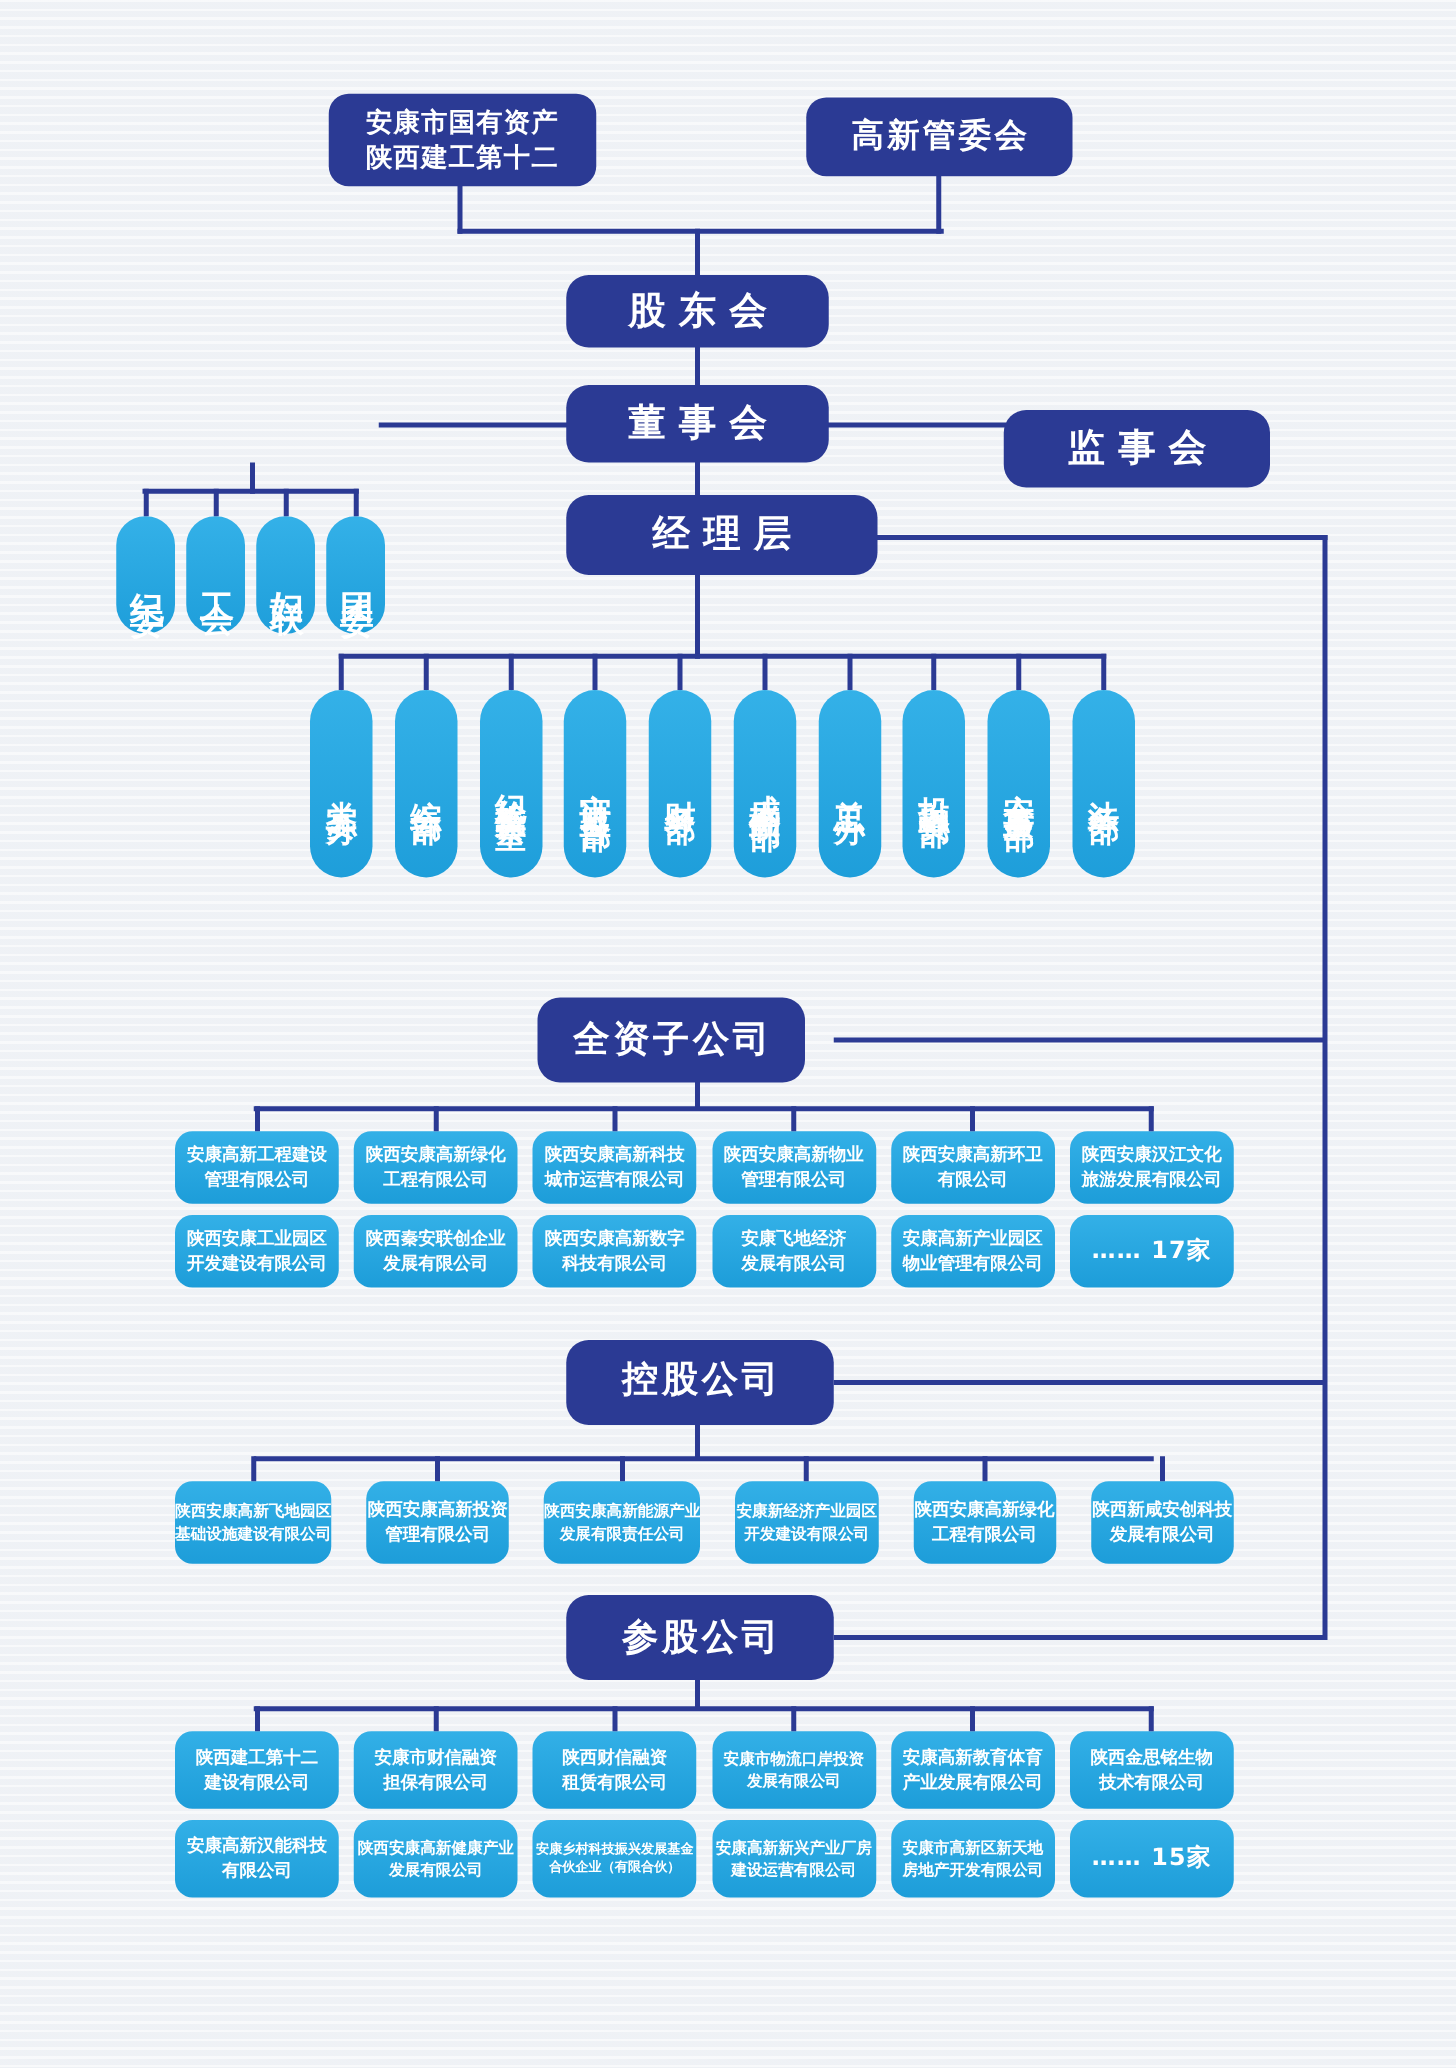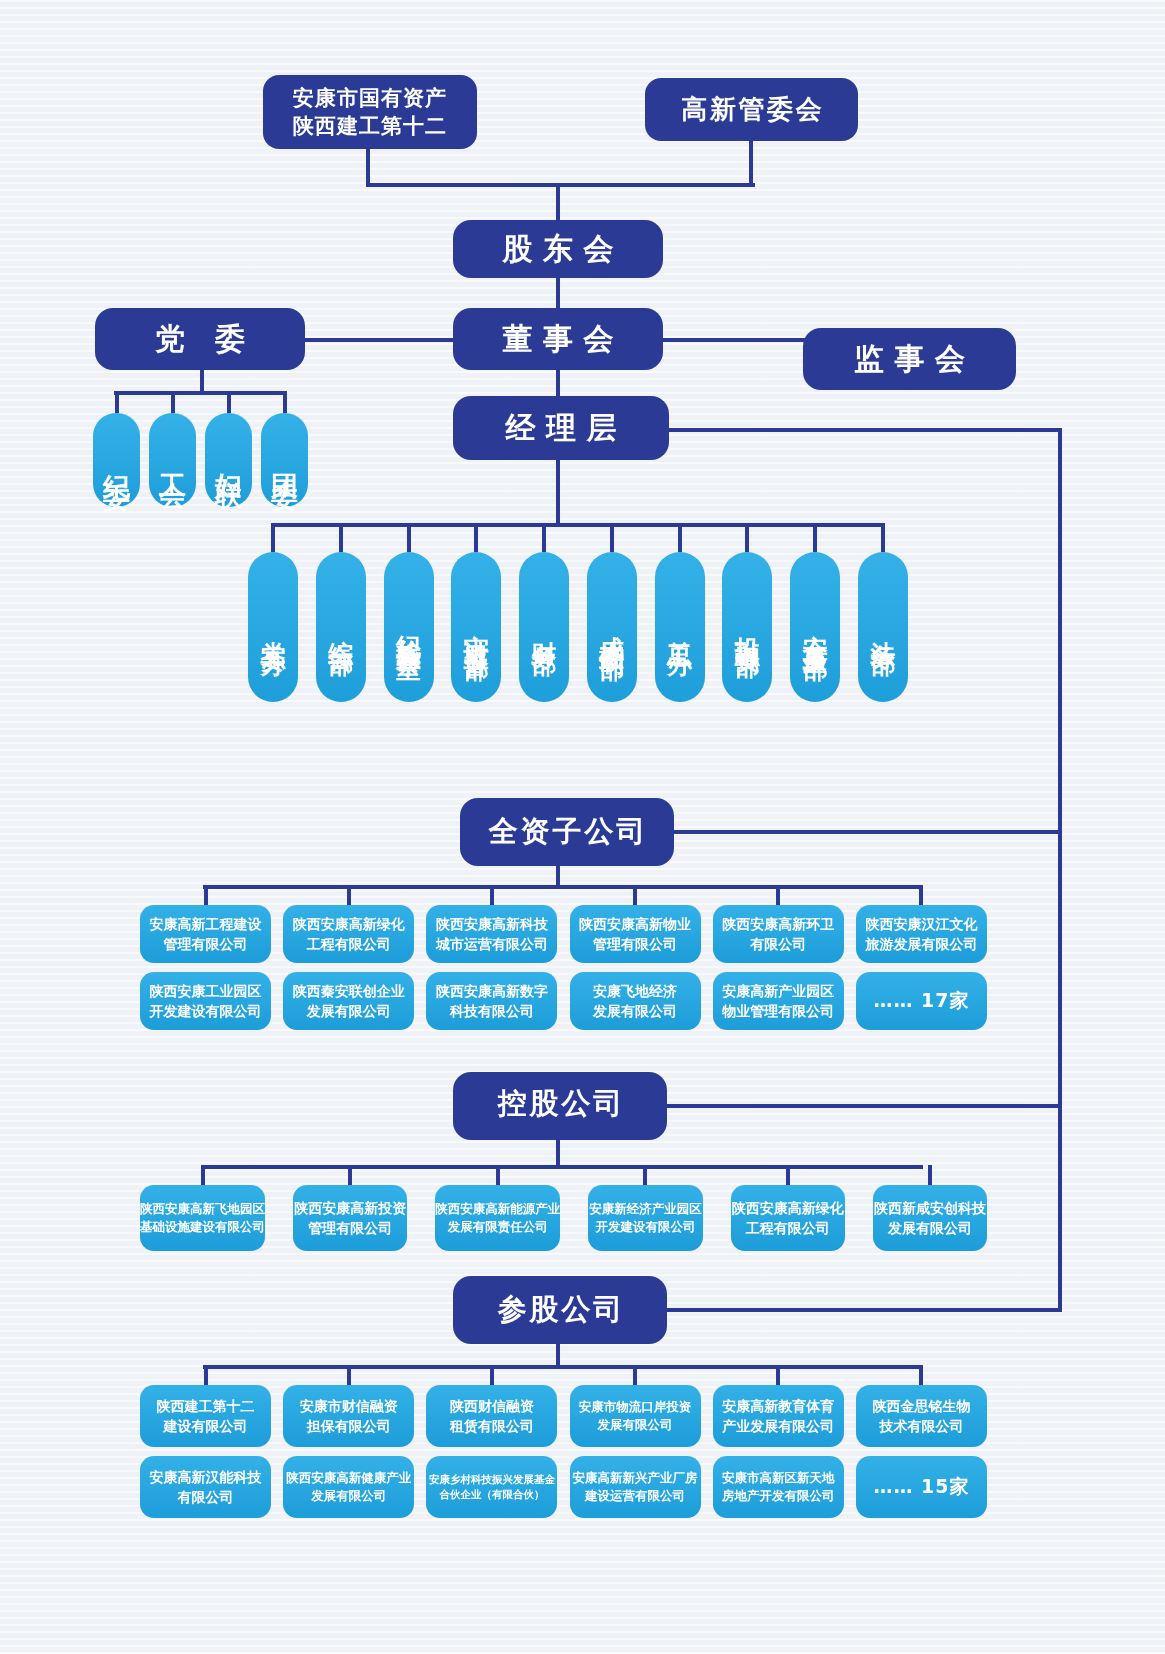--- a/index.html
+++ b/index.html
@@ -109,31 +109,28 @@
     <span>陕西建工第十二</span>
   </div>
   <div class="box f26" style="left:645px;top:78px;width:213px;height:63px;border-radius:16px;">
     <span class="ls-title">高新管委会</span>
   </div>
 
   <div class="box f30" style="left:453px;top:220px;width:210px;height:58px;">
     <span class="ls3">股东会</span>
   </div>
 
-  <div class="box f30" style="left:95px;top:308px;width:210px;height:62px;">
-    <span class="ls2">党委</span>
-  </div>
   <div class="box f30" style="left:453px;top:308px;width:210px;height:62px;">
     <span class="ls3">董事会</span>
   </div>
   <div class="box f30" style="left:803px;top:328px;width:213px;height:62px;">
     <span class="ls3">监事会</span>
   </div>
 
-  <div class="box f30" style="left:453px;top:396px;width:216px;height:64px;">
+  <div class="box f30" style="left:453px;top:396px;width:249px;height:64px;">
     <span class="ls3">经理层</span>
   </div>
 
   <div class="pills party" style="left:93px;top:413px;width:215px;height:94px;">
       <div class="pill">
         <span class="vtext">纪委</span>
       </div>
       <div class="pill">
         <span class="vtext">工会</span>
       </div>
@@ -171,21 +168,21 @@
         <span class="vtext">投融资部</span>
       </div>
       <div class="pill">
         <span class="vtext">安全质量部</span>
       </div>
       <div class="pill">
         <span class="vtext">法务部</span>
       </div>
     </div>
 
-  <div class="box f28" style="left:460px;top:798px;width:214px;height:68px;">
+  <div class="box f28" style="left:430px;top:798px;width:214px;height:68px;">
     <span class="ls-title">全资子公司</span>
   </div>
   <div class="grid h58" style="top:905px;">
       <div class="company stub">
         <span class="cline">安康高新工程建设</span>
         <span class="cline">管理有限公司</span>
       </div>
       <div class="company stub">
         <span class="cline">陕西安康高新绿化</span>
         <span class="cline">工程有限公司</span>

